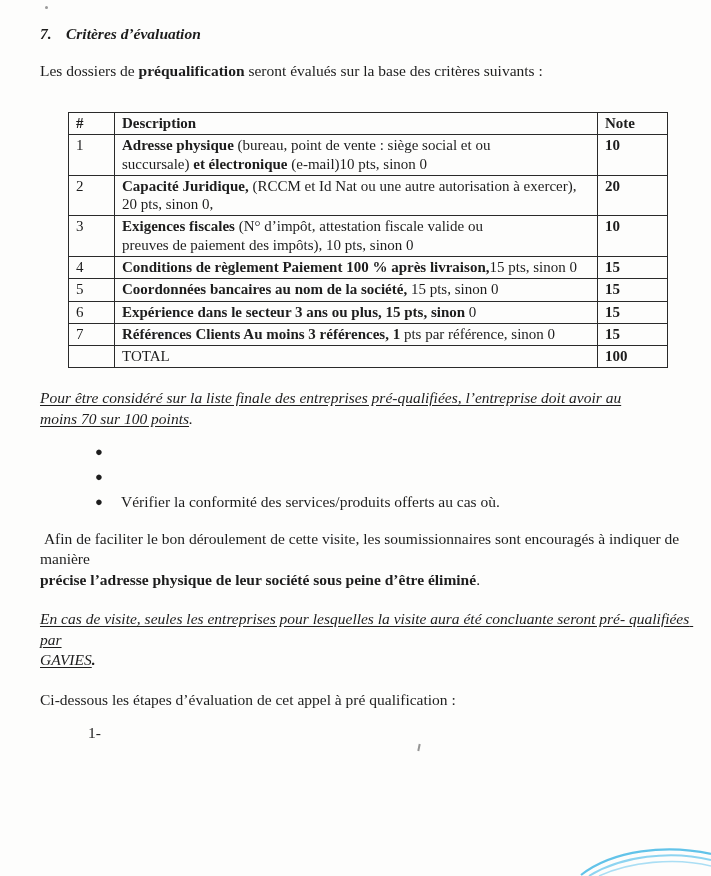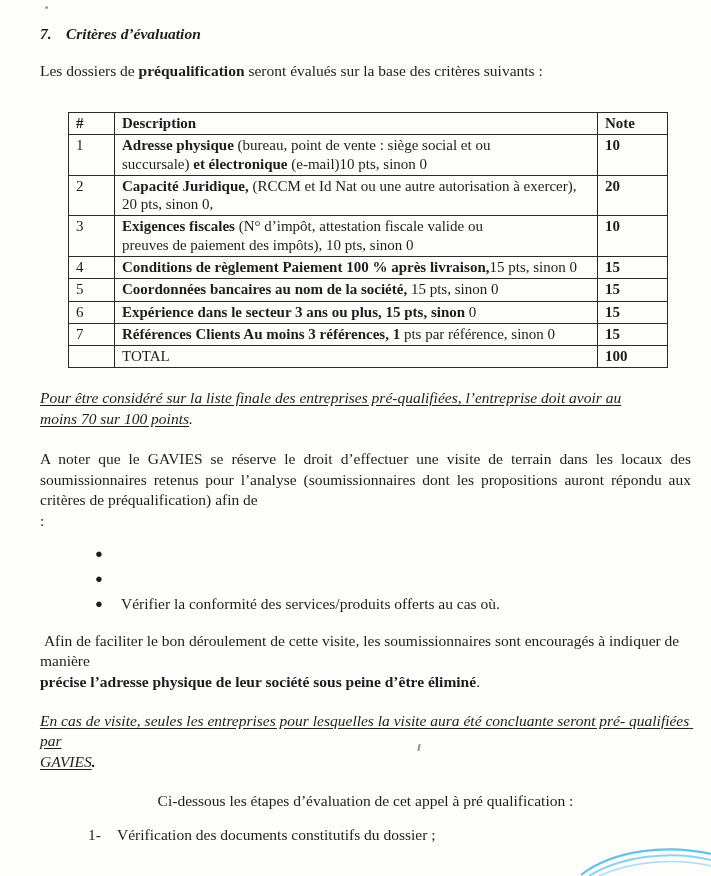--- a/index.html
+++ b/index.html
@@ -44,21 +44,21 @@
   thead th{font-weight:bold;}
   .threshold{margin-top:20px;}
   .justify{text-align:justify;}
   .visit-notice{margin-top:20px;}
   ul.bullets{margin:13px 0 0 0;padding:0;list-style:none;}
   ul.bullets li{display:flex;padding-left:55px;margin-bottom:5px;}
   .dot{width:26px;flex:none;font-size:13px;line-height:20px;}
   .facilitate{margin-top:16px;}
   .conclusive{margin-top:19px;}
   .h8{margin-top:25px;}
-  .intro8{margin-top:19px;text-align:center;}
+  .intro8{margin-top:19px;}
   ul.steps{margin:13px 0 0 0;padding:0;list-style:none;}
   ul.steps li{display:flex;padding-left:48px;margin-bottom:2px;}
   .step-marker{width:29px;flex:none;}
   .scan-dot{position:absolute;left:45px;top:6px;width:3px;height:3px;border-radius:50%;background:#9a9a9a;}
   .scan-tick{position:absolute;left:418px;top:744px;width:2px;height:7px;background:#6a6a6a;transform:rotate(12deg);opacity:.7;}
   .stamp{position:absolute;right:0;bottom:0;}
 </style>
 </head>
 <body>
 
@@ -120,22 +120,20 @@
         <td class="c-num"></td>
         <td class="rich"><span>TOTAL</span></td>
         <td class="c-note">100</td>
       </tr>
     </tbody>
   </table>
 
   <p class="rich threshold"><span class="i u">Pour être considéré sur la liste finale des entreprises pré-qualifiées, l’entreprise doit avoir au
 moins 70 sur 100 points</span><span class="i">.</span></p>
 
-  <p class="rich justify visit-notice"><span>A noter que le GAVIES se réserve le droit d’effectuer une visite de terrain dans les locaux des soumissionnaires retenus pour l’analyse (soumissionnaires dont les propositions auront répondu aux critères de préqualification) afin de
-:</span></p>
 
   <ul class="bullets">
     <li>
         <span class="dot">●</span>
       </li>
     <li>
         <span class="dot">●</span>
       </li>
     <li>
         <span class="dot">●</span>
@@ -148,21 +146,20 @@
 
   <p class="rich conclusive"><span class="i u">En cas de visite, seules les entreprises pour lesquelles la visite aura été concluante seront pré- qualifiées par
 GAVIES</span><span class="b i">.</span></p>
 
 
   <p class="rich intro8">Ci-dessous les étapes d’évaluation de cet appel à pré qualification :</p>
 
   <ul class="steps">
     <li>
         <span class="step-marker">1-</span>
-        <span>Vérification des documents constitutifs du dossier ;</span>
       </li>
 
   </ul>
 
   <div class="scan-tick"></div>
 
   <svg class="stamp" width="132" height="42" viewBox="0 0 132 42">
     <path d="M2,41 C34,16 88,10 132,20" stroke="#62c3e9" stroke-width="2.2" fill="none"></path>
     <path d="M10,42 C42,22 92,16 132,26" stroke="#8dd4f1" stroke-width="2" fill="none"></path>
     <path d="M20,42 C50,28 96,23 132,32" stroke="#aadef4" stroke-width="1.6" fill="none"></path>

